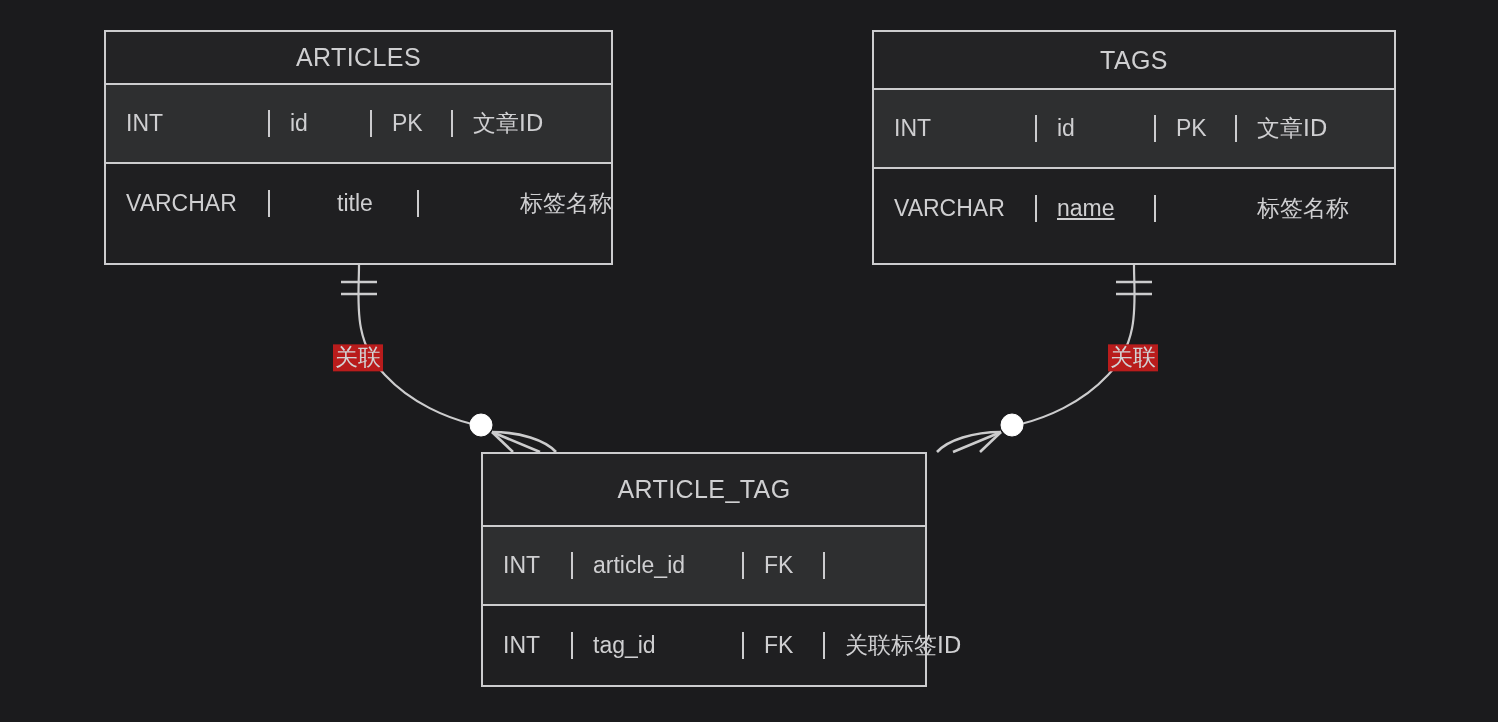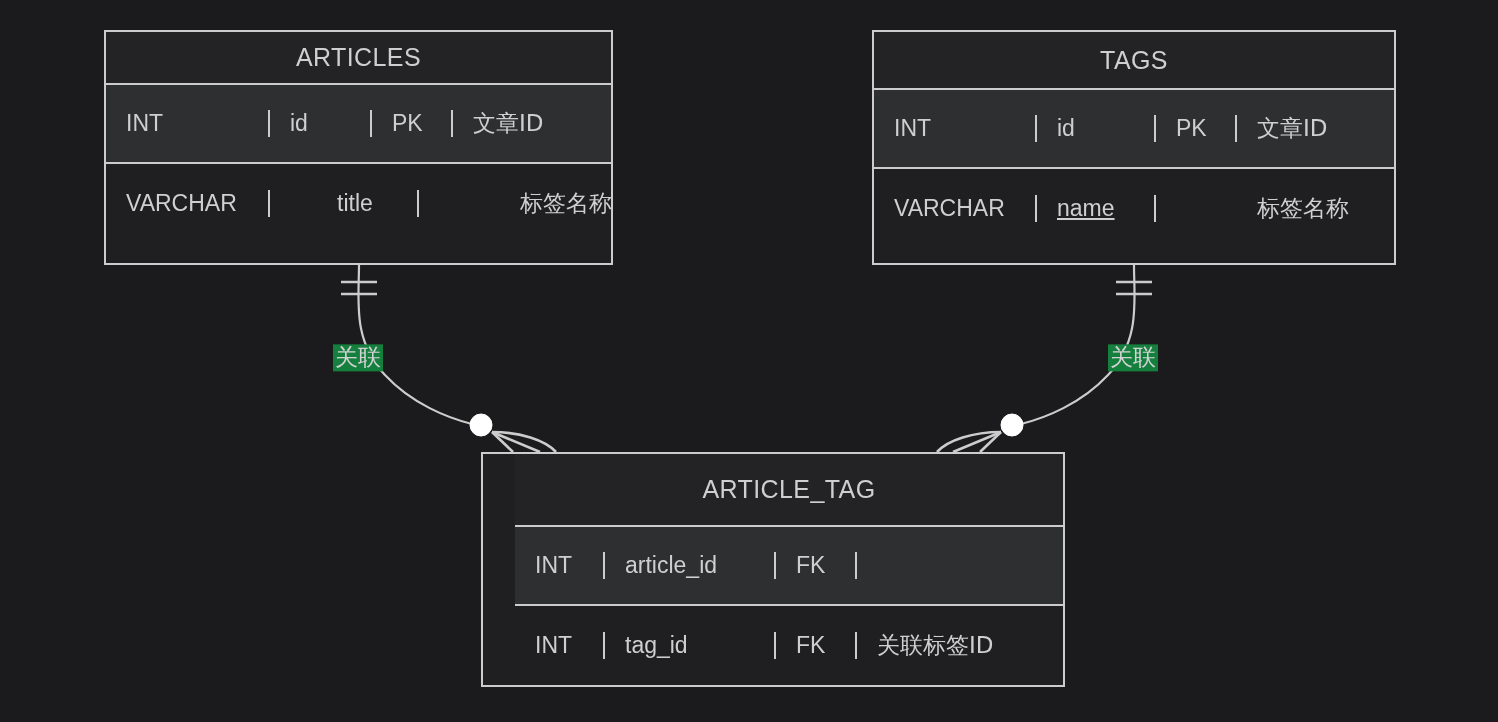--- a/index.html
+++ b/index.html
@@ -71,21 +71,21 @@
   }
   .er-cell.cjk {
     font-family: "DejaVu Sans", "Liberation Sans", sans-serif;
   }
   .rel-label {
     position: absolute;
     transform: translate(-50%, -50%);
     color: #d2d2d4;
     font-size: 23px;
     font-family: "DejaVu Sans", "Liberation Sans", sans-serif;
-    background: #15803d;
+    background: #b91c1c;
     padding: 1px 2px;
     white-space: nowrap;
     line-height: 1.1;
   }
   .rel-line {
     fill: none;
     stroke: #cccccd;
     stroke-width: 2.2;
   }
   .rel-marker {
@@ -164,21 +164,21 @@
       <div class="er-cell cjk last" style="width: 161px; flex: 0 0 161px;">文章ID</div>
     </div>
     <div class="er-attr-row even" style="height: 79px;">
       <div class="er-cell" style="width: 163px; flex: 0 0 163px;">VARCHAR</div>
       <div class="er-cell" style="width: 119px; flex: 0 0 119px; text-decoration: underline;">name</div>
       <div class="er-cell" style="width: 81px; flex: 0 0 81px;"></div>
       <div class="er-cell cjk last" style="width: 161px; flex: 0 0 161px;">标签名称</div>
     </div>
   </div>
 
-  <div class="er-entity" style="left: 481px; top: 452px; width: 584px; height: 235px; padding-left: 32px;">
+  <div class="er-entity" style="left: 481px; top: 452px; width: 446px; height: 235px;">
     <div class="er-title-row" style="height: 73px;">ARTICLE_TAG</div>
     <div class="er-attr-row odd" style="height: 79px;">
       <div class="er-cell" style="width: 90px; flex: 0 0 90px;">INT</div>
       <div class="er-cell" style="width: 171px; flex: 0 0 171px;">article_id</div>
       <div class="er-cell" style="width: 81px; flex: 0 0 81px;">FK</div>
     </div>
     <div class="er-attr-row even" style="height: 79px;">
       <div class="er-cell" style="width: 90px; flex: 0 0 90px;">INT</div>
       <div class="er-cell" style="width: 171px; flex: 0 0 171px;">tag_id</div>
       <div class="er-cell" style="width: 81px; flex: 0 0 81px;">FK</div>

